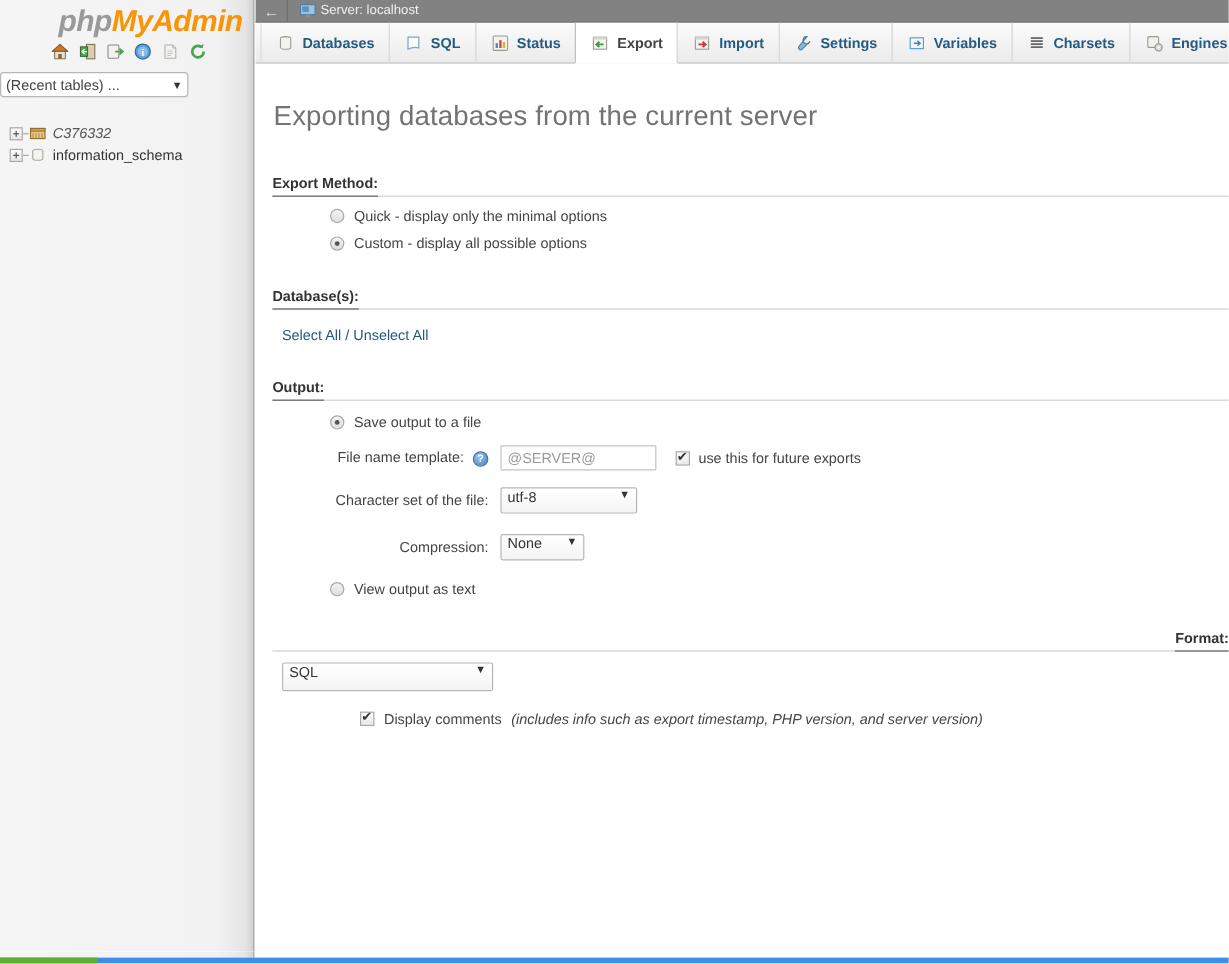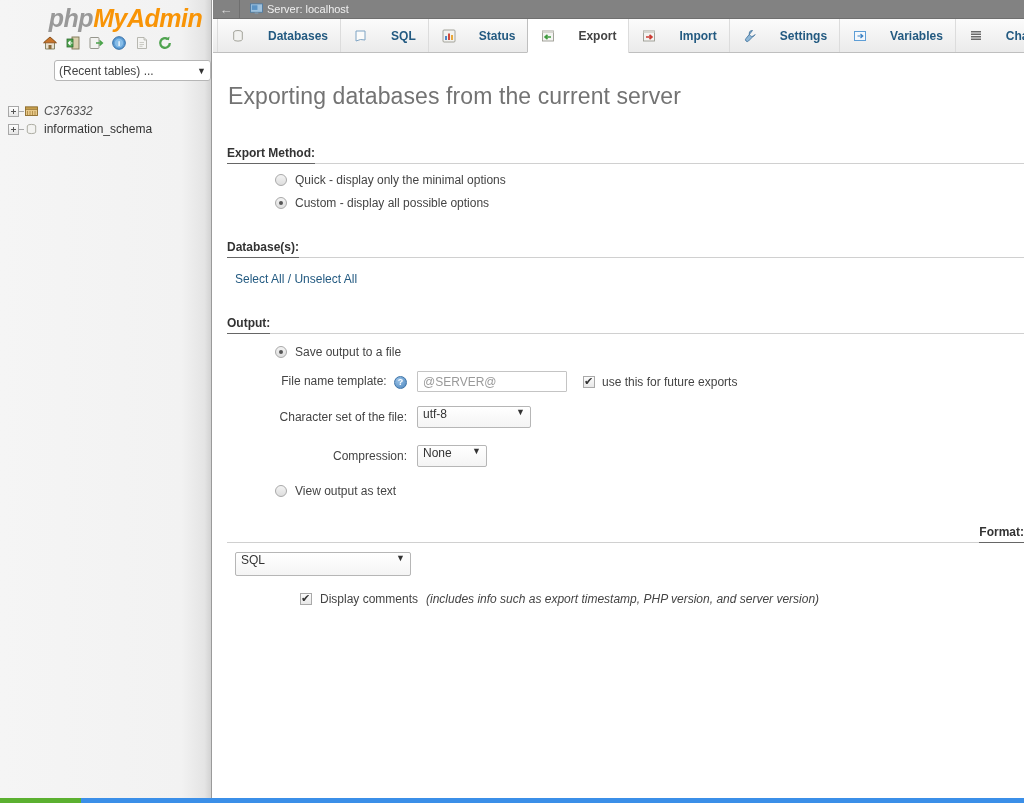--- a/index.html
+++ b/index.html
@@ -35,21 +35,21 @@
   .logo .php { color: #999; }
   .logo .my  { color: #f89406; }
   .logo .admin { color: #f89406; }
 
   .nav-icons {
     display: flex; justify-content: center; gap: 7px;
     margin-top: 4px; padding-left: 4px;
   }
   .nav-icons .ni { width: 16px; height: 16px; display: block; cursor: pointer; }
 
-  .recent-wrap { padding: 9px 0 0 0; text-align: right; }
+  .recent-wrap { padding: 9px 0 0 0; text-align: left; }
   .recent-select {
     width: 157px; height: 21px;
     border: 1px solid #b6b6b6;
     border-radius: 3px;
     background: #fff;
     font-family: "Liberation Sans", sans-serif;
     font-size: 12px;
     color: #444;
     padding: 0 4px;
     display: inline-flex; align-items: center; justify-content: space-between;
@@ -105,21 +105,21 @@
 
   .tabbar {
     height: 34px;
     background: linear-gradient(#fbfbfb,#ebebeb);
     border-bottom: 1px solid #bfbfbf;
     display: flex; align-items: stretch;
     padding-left: 4px;
     position: relative;
   }
   .tab {
-    display: flex; align-items: center; gap: 22px;
+    display: flex; align-items: center; gap: 6px;
     padding: 0 12px;
     font-size: 12px; font-weight: bold;
     color: #235a81;
     cursor: pointer;
     border-left: 1px solid #dcdcdc;
     border-right: 1px solid #dcdcdc;
     margin-right: -1px;
     background: transparent;
   }
   .tab:first-child { border-left: 1px solid #dcdcdc; }
@@ -225,21 +225,21 @@
   .help-icon {
     width: 13px; height: 13px; border-radius: 50%;
     background: radial-gradient(circle at 35% 30%, #9dc4e8, #4a85bd);
     border: 1px solid #3e74a8;
     color: #fff; font-size: 9px; font-weight: bold;
     display: inline-flex; align-items: center; justify-content: center;
     margin-left: 4px; cursor: pointer;
     line-height: 1;
   }
   .text-input {
-    width: 150px; height: 21px;
+    width: 130px; height: 21px;
     border: 1px solid #c4c4c4;
     background: #fff;
     font-family: "Liberation Sans", sans-serif;
     font-size: 12px;
     color: #9a9a9a;
     padding: 0 5px;
     display: flex; align-items: center;
     border-radius: 1px;
   }
   .sel {

